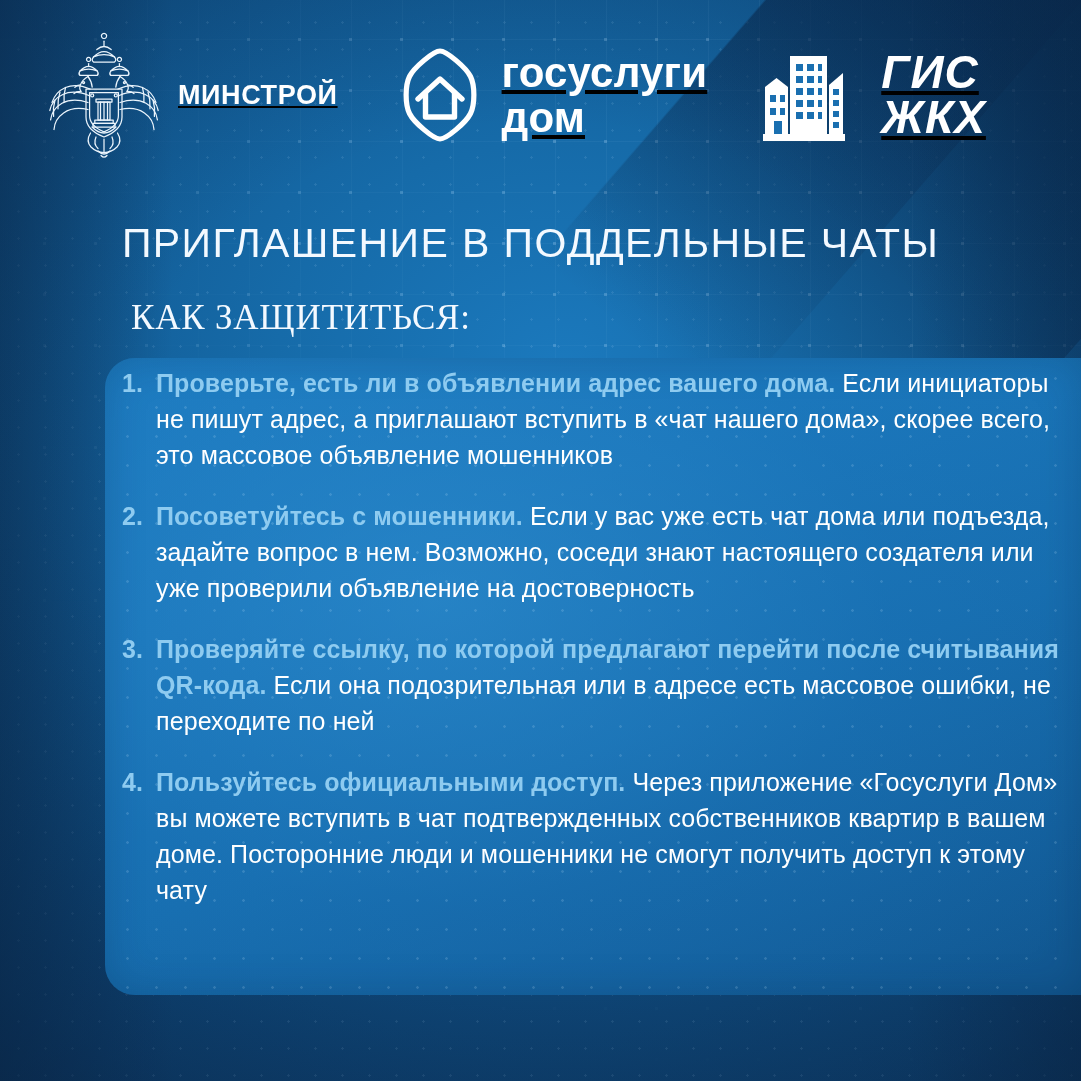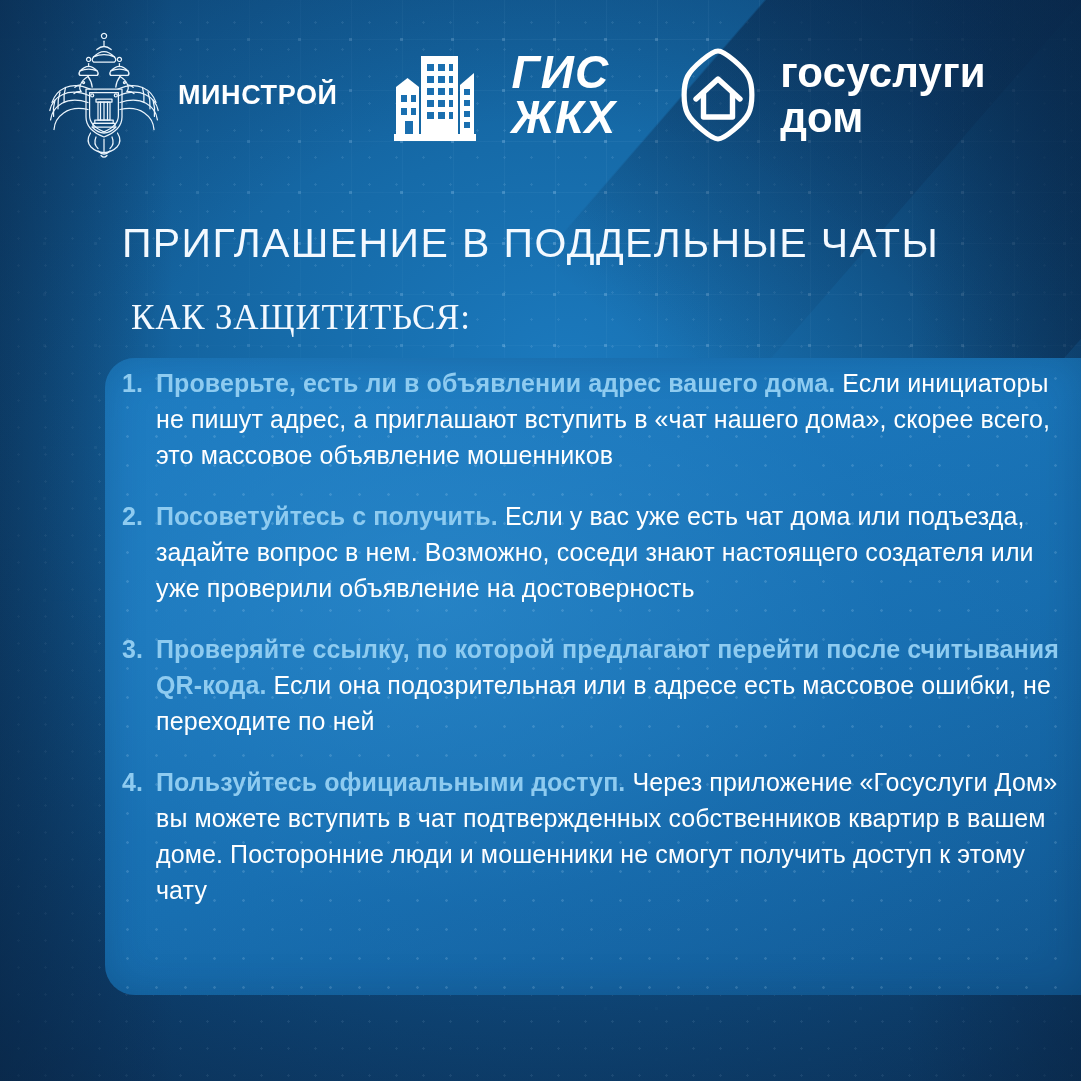--- a/index.html
+++ b/index.html
@@ -61,21 +61,21 @@
     background:
       radial-gradient(95% 80% at 50% 45%, transparent 42%, rgba(8,36,68,.30) 78%, rgba(8,33,62,.62) 100%),
       linear-gradient(90deg, rgba(9,38,70,.55) 0%, transparent 16%, transparent 84%, rgba(9,38,70,.45) 100%);
   }
 
   
   .header{
     position:absolute; left:0; top:0; width:1081px; height:190px;
     display:flex; align-items:center;
   }
-  .logo{ display:flex; align-items:center; }
+  .logo{ display:flex; align-items:center;text-decoration:underline; }
 
   .logo-minstroy{ margin-left:44px; }
   .emblem{ width:120px; height:132px; display:block; }
   .minstroy-text{
     margin-left:14px; color:#ffffff; font-weight:bold;
     font-size:27px; line-height:30px; letter-spacing:.6px;
   }
 
   .logo-gis{ margin-left:56px; display:flex; align-items:center; }
   .gis-buildings{ width:112px; height:100px; display:block; }
@@ -208,20 +208,32 @@
           <path d="M48 98 q12 12 24 0"></path>
           <path d="M46.5 104 q-5 8 .5 14 q5.6 5.6 13 5.6 q7.4 0 13-5.6 q5.5-6 .5-14"></path>
           <path d="M52 108 q-3 7 2 11.5 M68 108 q3 7-2 11.5"></path>
           <path d="M60 110 v13.6"></path>
           <path d="M54 122 q6 6 12 0"></path>
           <path d="M57 126.5 q3 3.4 6 0"></path>
         </g>
       </svg>
       <div class="minstroy-text">
         <div>МИНСТРОЙ</div>
+      </div>
+    </div>
+
+    <div class="logo logo-gosuslugi">
+      <svg class="gos-mark" viewBox="0 0 96 96">
+        <path d="M48 4 c6.5 0 26 16.5 30.5 25.5 C83 38.5 83 57.5 78.5 66.5 C74 75.5 54.5 92 48 92 c-6.5 0-26-16.5-30.5-25.5 C13 57.5 13 38.5 17.5 29.5 C22 20.5 41.5 4 48 4 z" fill="none" stroke="#ffffff" stroke-width="5.2" stroke-linejoin="round"></path>
+        <path d="M26 52 L48 32 L70 52" fill="none" stroke="#ffffff" stroke-width="5.4" stroke-linecap="round" stroke-linejoin="round"></path>
+        <path d="M33.5 46 v24 h29 v-24" fill="none" stroke="#ffffff" stroke-width="5.4" stroke-linecap="round" stroke-linejoin="round"></path>
+      </svg>
+      <div class="gos-text">
+        <div>госуслуги</div>
+        <div>дом</div>
       </div>
     </div>
 
     <div class="logo logo-gis">
       <svg class="gis-buildings" viewBox="0 0 112 100">
         <g fill="#ffffff">
 
           <path d="M27 11 h37 v78 h-37z"></path>
 
           <path d="M66 40 l14-12 v61 h-14z"></path>
@@ -260,49 +272,37 @@
             <rect x="17" y="63" width="5" height="7"></rect>
           <rect x="11" y="76" width="8" height="13"></rect>
         </g>
       </svg>
       <div class="gis-text">
         <div>ГИС</div>
         <div>ЖКХ</div>
       </div>
     </div>
 
-    <div class="logo logo-gosuslugi">
-      <svg class="gos-mark" viewBox="0 0 96 96">
-        <path d="M48 4 c6.5 0 26 16.5 30.5 25.5 C83 38.5 83 57.5 78.5 66.5 C74 75.5 54.5 92 48 92 c-6.5 0-26-16.5-30.5-25.5 C13 57.5 13 38.5 17.5 29.5 C22 20.5 41.5 4 48 4 z" fill="none" stroke="#ffffff" stroke-width="5.2" stroke-linejoin="round"></path>
-        <path d="M26 52 L48 32 L70 52" fill="none" stroke="#ffffff" stroke-width="5.4" stroke-linecap="round" stroke-linejoin="round"></path>
-        <path d="M33.5 46 v24 h29 v-24" fill="none" stroke="#ffffff" stroke-width="5.4" stroke-linecap="round" stroke-linejoin="round"></path>
-      </svg>
-      <div class="gos-text">
-        <div>госуслуги</div>
-        <div>дом</div>
-      </div>
-    </div>
-
   </div>
 
   <div class="title">ПРИГЛАШЕНИЕ В ПОДДЕЛЬНЫЕ ЧАТЫ</div>
   <div class="subtitle">КАК ЗАЩИТИТЬСЯ:</div>
 
   <div class="card">
     <div class="card-speckle"></div>
     <div class="list">
 
       <div class="item">
         <div class="num">1.</div>
         <div class="body"><span class="lead">Проверьте, есть ли в объявлении адрес вашего дома.</span><span> Если инициаторы не пишут адрес, а приглашают вступить в «чат нашего дома», скорее всего, это массовое объявление мошенников</span></div>
       </div>
 
       <div class="item">
         <div class="num">2.</div>
-        <div class="body"><span class="lead">Посоветуйтесь с получить.</span><span> Если у вас уже есть чат дома или подъезда, задайте вопрос в нем. Возможно, соседи знают настоящего создателя или уже проверили объявление на достоверность</span></div>
+        <div class="body"><span class="lead">Посоветуйтесь с мошенники.</span><span> Если у вас уже есть чат дома или подъезда, задайте вопрос в нем. Возможно, соседи знают настоящего создателя или уже проверили объявление на достоверность</span></div>
       </div>
 
       <div class="item">
         <div class="num">3.</div>
         <div class="body"><span class="lead">Проверяйте ссылку, по которой предлагают перейти после считывания QR-кода.</span><span> Если она подозрительная или в адресе есть массовое ошибки, не переходите по ней</span></div>
       </div>
 
       <div class="item">
         <div class="num">4.</div>
         <div class="body"><span class="lead">Пользуйтесь официальными доступ.</span><span> Через приложение «Госуслуги Дом» вы можете вступить в чат подтвержденных собственников квартир в вашем доме. Посторонние люди и мошенники не смогут получить доступ к этому чату</span></div>

